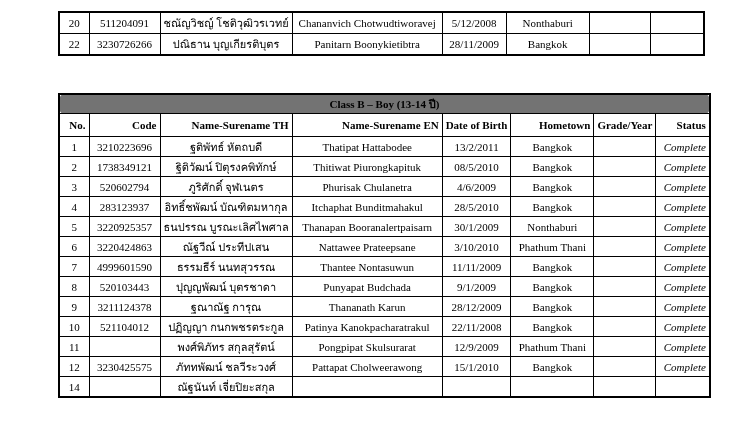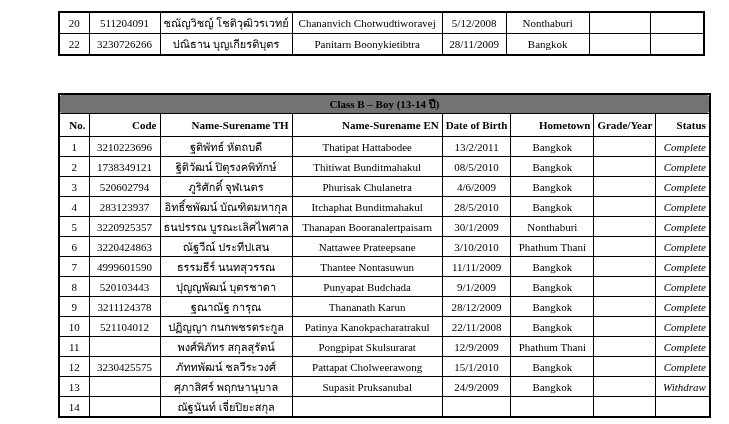--- a/index.html
+++ b/index.html
@@ -125,21 +125,21 @@
           <td class="dcell c-left">Thatipat Hattabodee</td>
           <td class="dcell c-center">13/2/2011</td>
           <td class="dcell c-center">Bangkok</td>
           <td class="dcell c-center"></td>
           <td class="dcell c-center status-cell status-complete">Complete</td>
         </tr>
         <tr>
           <td class="dcell c-center">2</td>
           <td class="dcell c-center">1738349121</td>
           <td class="dcell c-left">ฐิติวัฒน์ ปิตุรงคพิทักษ์</td>
-          <td class="dcell c-left">Thitiwat Bunditmahakul</td>
+          <td class="dcell c-left">Thitiwat Piurongkapituk</td>
           <td class="dcell c-center">08/5/2010</td>
           <td class="dcell c-center">Bangkok</td>
           <td class="dcell c-center"></td>
           <td class="dcell c-center status-cell status-complete">Complete</td>
         </tr>
         <tr>
           <td class="dcell c-center">3</td>
           <td class="dcell c-center">520602794</td>
           <td class="dcell c-left">ภูริศักดิ์ จุฬเนตร</td>
           <td class="dcell c-left">Phurisak Chulanetra</td>
@@ -232,30 +232,20 @@
           <td class="dcell c-center">12</td>
           <td class="dcell c-center">3230425575</td>
           <td class="dcell c-left">ภัททพัฒน์ ชลวีระวงศ์</td>
           <td class="dcell c-left">Pattapat Cholweerawong</td>
           <td class="dcell c-center">15/1/2010</td>
           <td class="dcell c-center">Bangkok</td>
           <td class="dcell c-center"></td>
           <td class="dcell c-center status-cell status-complete">Complete</td>
         </tr>
         <tr>
-          <td class="dcell c-center">13</td>
-          <td class="dcell c-center"></td>
-          <td class="dcell c-left">ศุภาสิศร์ พฤกษานุบาล</td>
-          <td class="dcell c-left">Supasit Pruksanubal</td>
-          <td class="dcell c-center">24/9/2009</td>
-          <td class="dcell c-center">Bangkok</td>
-          <td class="dcell c-center"></td>
-          <td class="dcell c-center status-cell status-withdraw">Withdraw</td>
-        </tr>
-        <tr>
           <td class="dcell c-center">14</td>
           <td class="dcell c-center"></td>
           <td class="dcell c-left">ณัฐนันท์ เจี่ยปิยะสกุล</td>
           <td class="dcell c-left"></td>
           <td class="dcell c-center"></td>
           <td class="dcell c-center"></td>
           <td class="dcell c-center"></td>
           <td class="dcell c-center"></td>
         </tr>
       </tbody>

